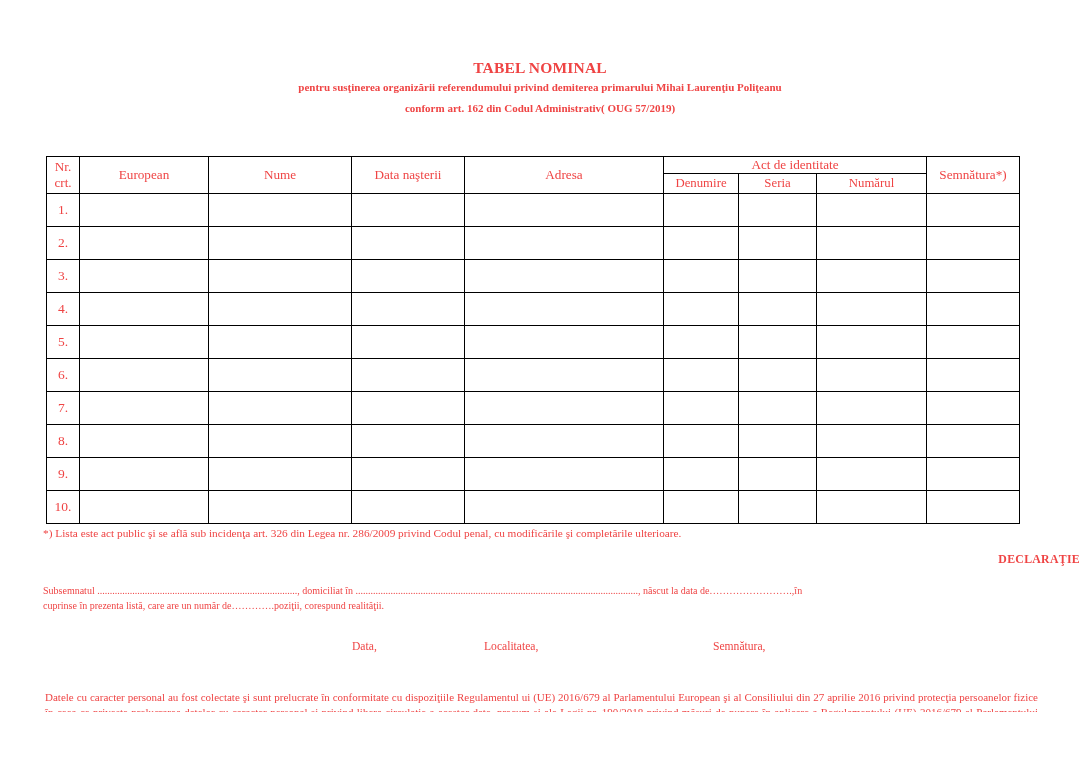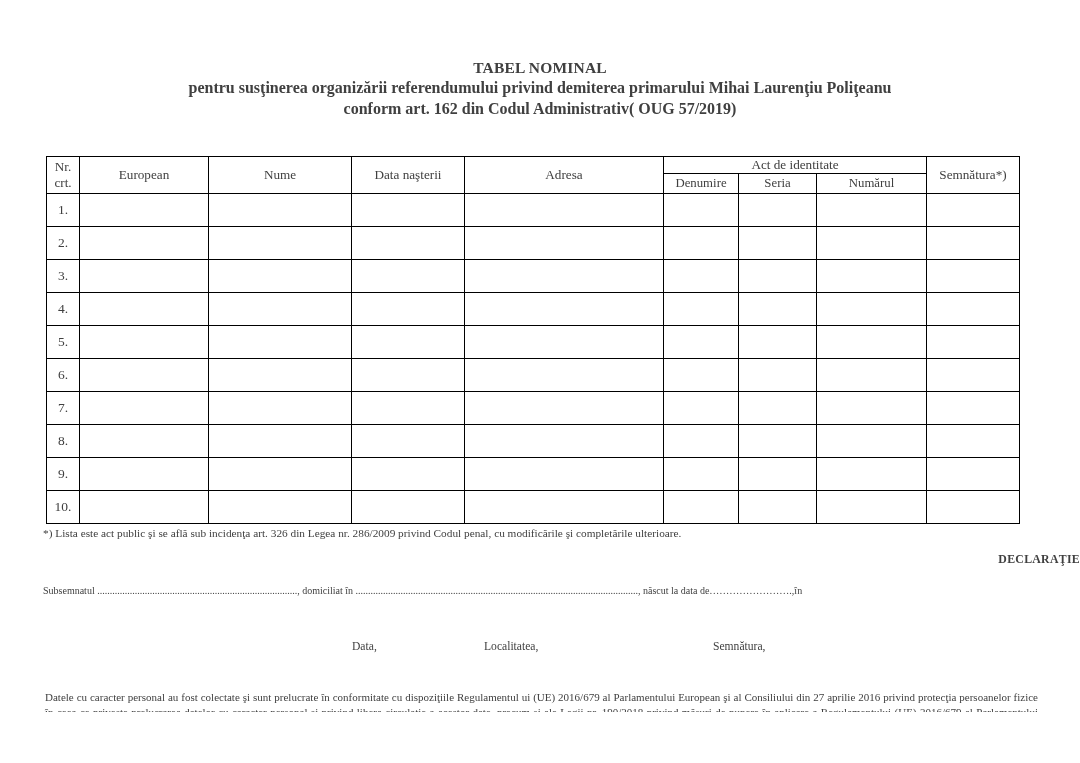--- a/index.html
+++ b/index.html
@@ -1,29 +1,29 @@
 <!DOCTYPE html>
 <html><head>
 <meta charset="utf-8">
 <style>
   html,body{margin:0;padding:0;background:#fff;}
   .page{
     position:relative;
     width:1080px;height:712px;
     background:#ffffff;
     font-family:"Liberation Serif", serif;
-    color:#404040;
+    color:#ef4444;
     overflow:hidden;
   }
   .title-block{
     position:absolute;top:58px;left:0;width:100%;
     text-align:center;font-weight:bold;
   }
   .title-main{font-size:15.5px;line-height:19px;letter-spacing:.2px;}
-  .title-sub{font-size:16px;line-height:21px;}
+  .title-sub{font-size:11px;line-height:21px;}
 
   table.nominal{
     position:absolute;left:46px;top:156px;
     width:973px;border-collapse:collapse;table-layout:fixed;
   }
   table.nominal td, table.nominal th{
     border:1px solid #000;
     padding:0 2px;
     font-weight:normal;
     text-align:center;
@@ -209,20 +209,21 @@
       </tr>
     </tbody>
   </table>
 
   <div class="footnote">*) Lista este act public şi se află sub incidenţa art. 326 din Legea nr. 286/2009 privind Codul penal, cu modificările şi completările ulterioare.</div>
 
   <div class="decl-heading">DECLARAŢIE</div>
 
   <div class="decl-lines">
     <div class="decl-line">Subsemnatul ................................................................................, domiciliat în ................................................................................................................., născut la data de…………………….,în</div>
+    <div class="decl-line">cuprinse în prezenta listă, care are un număr de………….poziţii, corespund realităţii.</div>
   </div>
 
   <div class="sig-row">
     <span class="sig-data">Data,</span>
     <span class="sig-loc">Localitatea,</span>
     <span class="sig-sem">Semnătura,</span>
   </div>
 
   <div class="gdpr">Datele cu caracter personal au fost colectate şi sunt prelucrate în conformitate cu dispoziţiile Regulamentul ui (UE) 2016/679 al Parlamentului European şi al Consiliului din 27 aprilie 2016 privind protecţia persoanelor fizice în ceea ce priveşte prelucrarea datelor cu caracter personal şi privind libera circulaţie a acestor date, precum şi ale Legii nr. 190/2018 privind măsuri de punere în aplicare a Regulamentului (UE) 2016/679 al Parlamentului European şi al Consiliului din 27 aprilie 2016.</div>
 

